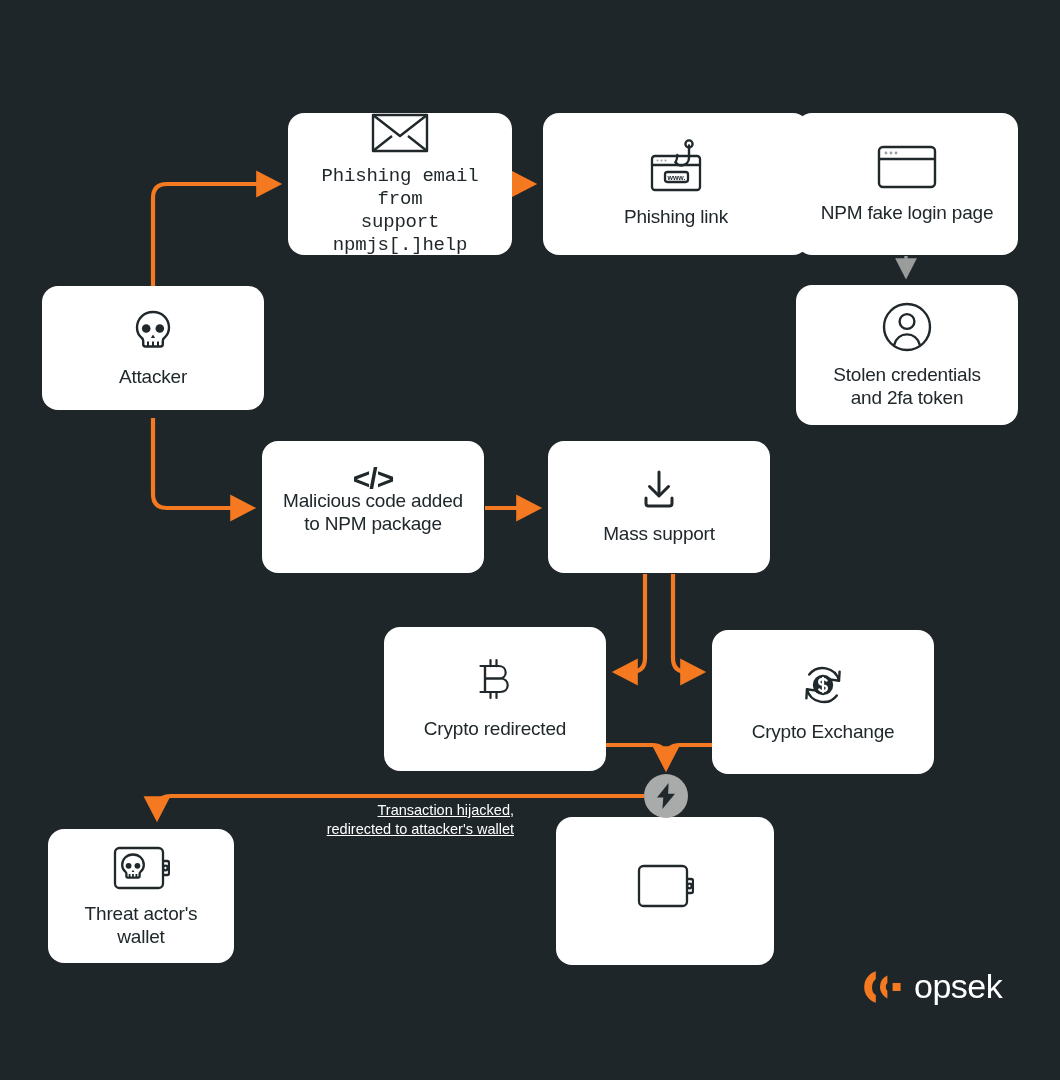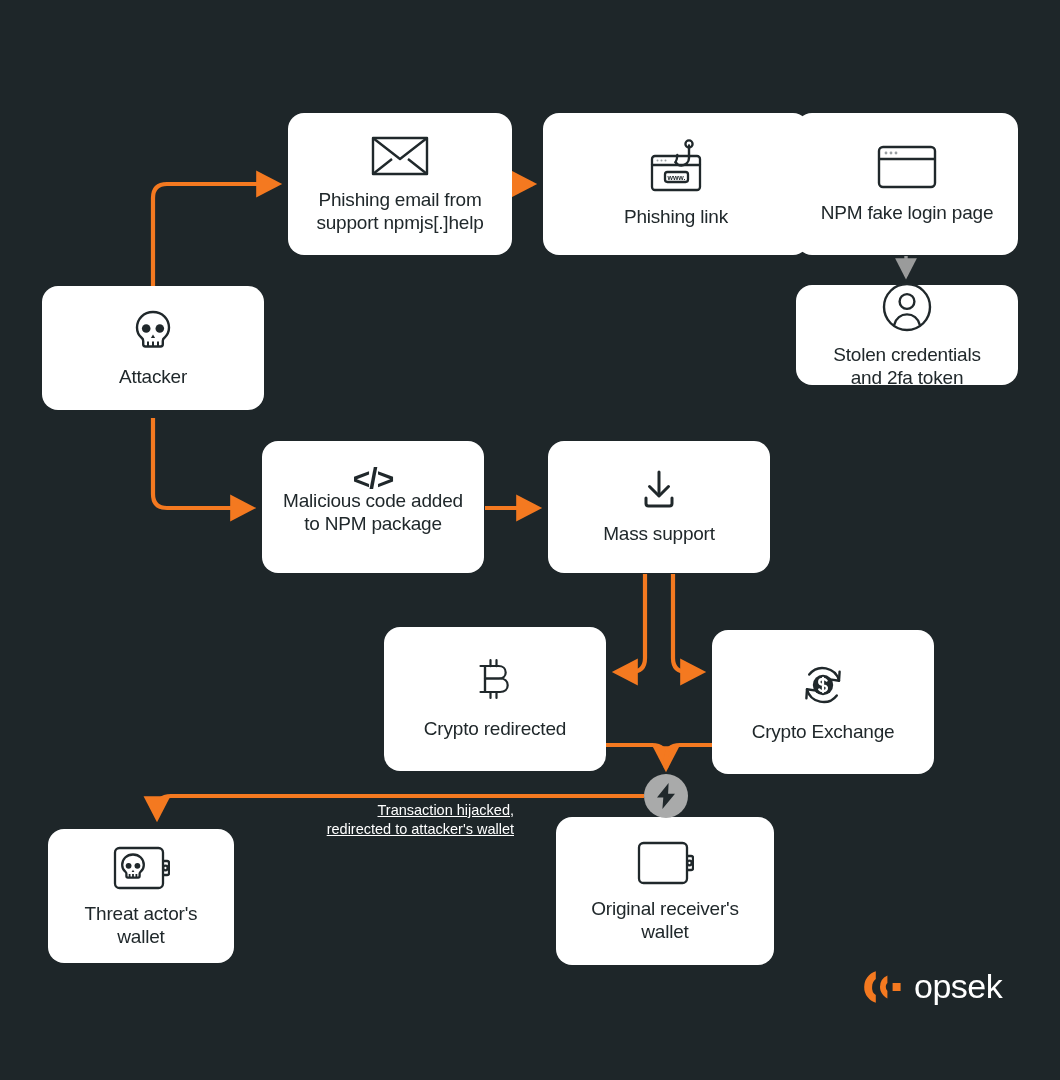--- a/index.html
+++ b/index.html
@@ -117,21 +117,21 @@
         <path d="M24 5C14.6 5 8 11.9 8 20.6c0 4.9 1.9 8 4.6 10.2 1 .8 1.6 1.9 1.6 3.1v3.4c0 1.2 1 2.2 2.2 2.2h15.2c1.2 0 2.2-1 2.2-2.2v-3.4c0-1.2.6-2.3 1.6-3.1C37.9 28.6 40 25.5 40 20.6 40 11.9 33.4 5 24 5Z"></path>
         <circle cx="17.2" cy="21.5" r="4.3" fill="#20282b" stroke="none"></circle>
         <circle cx="30.8" cy="21.5" r="4.3" fill="#20282b" stroke="none"></circle>
         <path d="M24 27.5l-2.1 3.4h4.2L24 27.5Z" fill="#20282b" stroke="none"></path>
         <path d="M19 34.6v4.4M24 34.6v4.4M29 34.6v4.4" stroke-width="2"></path>
       </svg>
     </span>
     <span class="label">Attacker</span>
   </div>
 
-  <div class="node" style="left:288px;top:113px;width:224px;height:142px;">
+  <div class="node" style="left:288px;top:113px;width:224px;height:142px;font-family:Liberation Mono, monospace;">
     <span class="icon">
       <svg width="58" height="44" viewBox="0 0 58 44" fill="none" stroke="#20282b" stroke-width="2.4" stroke-linejoin="round">
         <rect x="2" y="4" width="54" height="36"></rect>
         <path d="M2 4l27 21L56 4"></path>
         <path d="M2 40l19-15M56 40L37 25"></path>
       </svg>
     </span>
     <span class="label">Phishing email from
 support npmjs[.]help</span>
   </div>
@@ -160,21 +160,21 @@
         <rect x="3" y="4" width="56" height="40" rx="4"></rect>
         <path d="M3 16h56"></path>
         <circle cx="10" cy="10" r="1.4" fill="#9aa0a3" stroke="none"></circle>
         <circle cx="15" cy="10" r="1.4" fill="#9aa0a3" stroke="none"></circle>
         <circle cx="20" cy="10" r="1.4" fill="#9aa0a3" stroke="none"></circle>
       </svg>
     </span>
     <span class="label">NPM fake login page</span>
   </div>
 
-  <div class="node" style="left:796px;top:285px;width:222px;height:100px;">
+  <div class="node" style="left:796px;top:285px;width:222px;height:140px;">
     <span class="icon">
       <svg width="52" height="52" viewBox="0 0 52 52" fill="none" stroke="#20282b" stroke-width="2.4">
         <circle cx="26" cy="26" r="23"></circle>
         <circle cx="26" cy="20.5" r="7.4"></circle>
         <path d="M13.2 43.8c1.8-6.2 6.7-10.4 12.8-10.4s11 4.2 12.8 10.4" stroke-linecap="round"></path>
       </svg>
     </span>
     <span class="label">Stolen credentials
 and 2fa token</span>
   </div>
@@ -240,22 +240,20 @@
   </div>
 
   <div class="node" style="left:556px;top:817px;width:218px;height:148px;">
     <span class="icon">
       <svg width="58" height="48" viewBox="0 0 58 48" fill="none" stroke="#20282b" stroke-width="2.3" stroke-linejoin="round">
         <path d="M3 8.5C3 6 5 4 7.5 4h39C49 4 51 6 51 8.5v31c0 2.5-2 4.5-4.5 4.5h-39C5 44 3 42 3 39.5v-31Z"></path>
         <path d="M51 17h4.2c.9 0 1.8.8 1.8 1.8v10.4c0 1-.9 1.8-1.8 1.8H51"></path>
         <circle cx="53.4" cy="24" r="2.3"></circle>
       </svg>
     </span>
-    <span class="label">Original receiver's
-wallet</span>
   </div>
 
   <div class="boltnode" style="left:644px;top:774px;">
     <span style="line-height:0;">
       <svg width="22" height="26" viewBox="0 0 22 26" fill="#20282b">
         <path d="M13.6 0L2 14.4h6.3L7.4 26 20 10.8h-6.9L13.6 0Z"></path>
       </svg>
     </span>
   </div>
 

